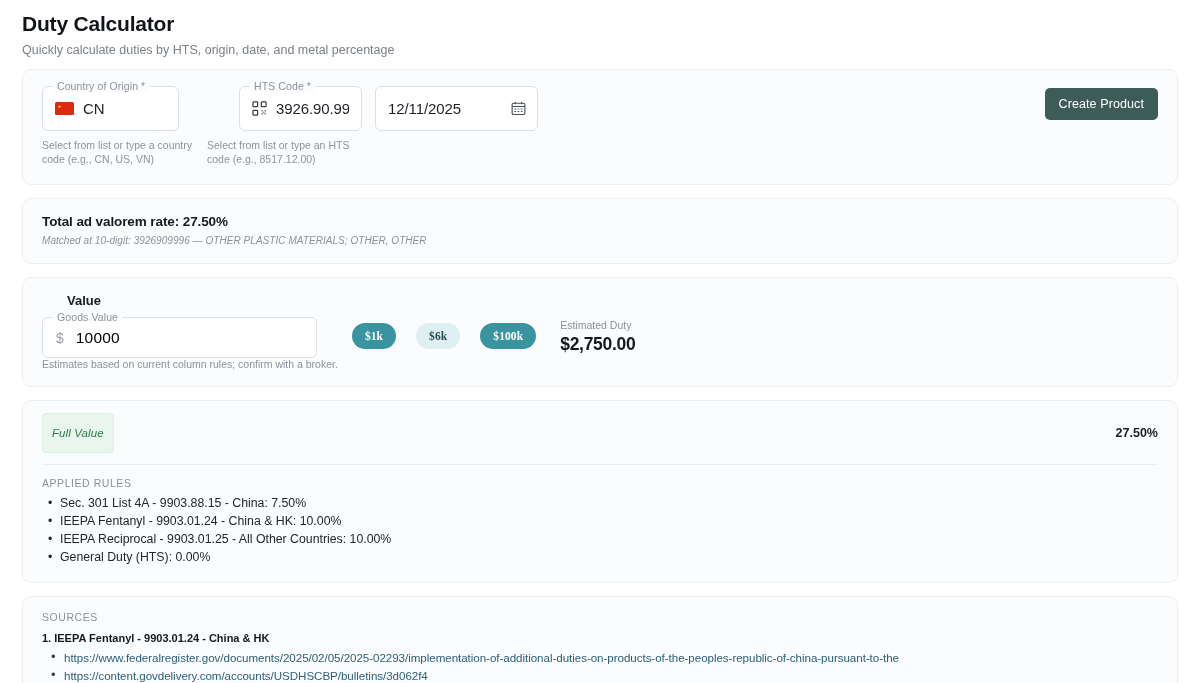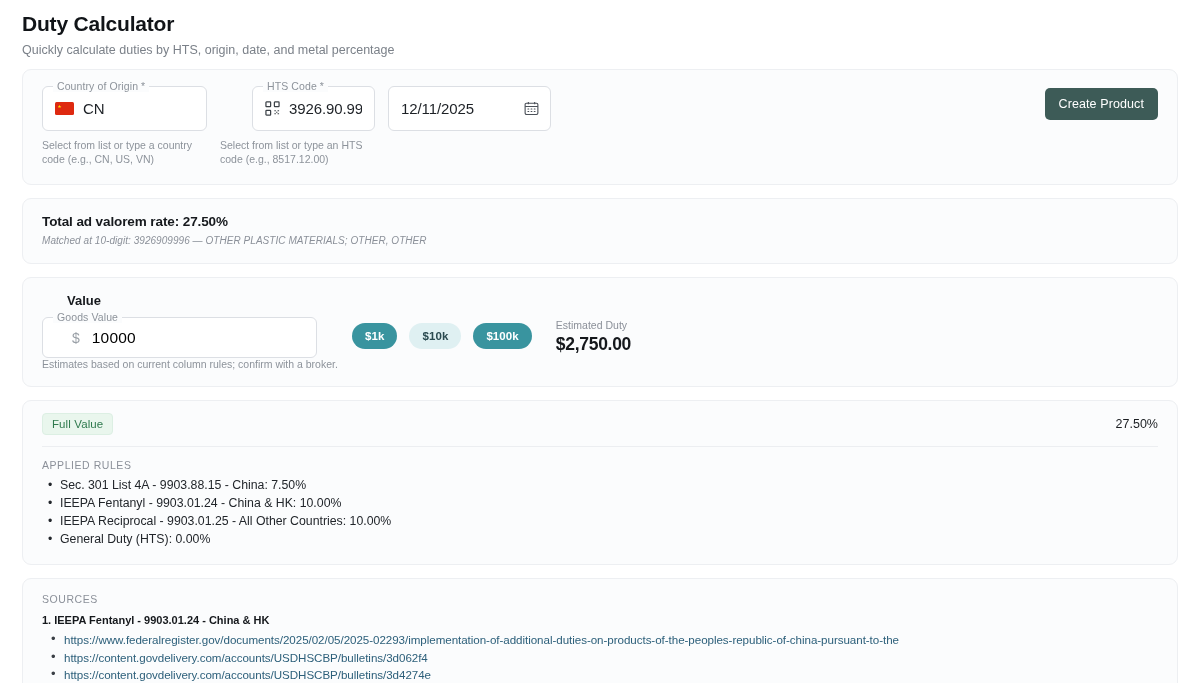--- a/index.html
+++ b/index.html
@@ -66,21 +66,21 @@
     white-space: nowrap;
   }
   .field-group { display: flex; flex-direction: column; }
   .field-help {
     font-size: 10.5px;
     color: #8d939b;
     line-height: 1.35;
     margin-top: 7px;
     max-width: 152px;
   }
-  .f-country { width: 165px; }
+  .f-country { width: 137px; }
   .f-hts { width: 123px; margin-left: 32px; }
   .f-date { width: 163px; justify-content: space-between; padding-right: 10px; }
 
   .field-value {
     font-size: 15px;
     color: #1d2126;
     letter-spacing: -0.1px;
     white-space: nowrap;
     overflow: hidden;
   }
@@ -138,28 +138,28 @@
   .value-row { display: flex; align-items: flex-start; gap: 14px; }
   .goods-field {
     position: relative;
     width: 275px;
     height: 41px;
     background: #ffffff;
     border: 1px solid #dcdfe4;
     border-radius: 6px;
     display: flex;
     align-items: center;
-    padding: 0 29px;
+    padding: 0 13px;
     gap: 12px;
   }
   .dollar { font-size: 14px; color: #9aa0a7; }
   .goods-val { font-size: 15.5px; color: #000000; letter-spacing: 0.2px; }
   .goods-help { font-size: 10.5px; color: #8d939b; }
 
-  .chips { display: flex; gap: 12px; align-items: center; padding-top: 6px; }
+  .chips { display: flex; gap: 20px; align-items: center; padding-top: 6px; font-family: Liberation Serif, serif; }
   .chip {
     border: none;
     border-radius: 14px;
     font-family: inherit;
     font-size: 11.5px;
     font-weight: 700;
     padding: 7px 13px;
     cursor: pointer;
     letter-spacing: 0.1px;
     white-space: nowrap;
@@ -184,24 +184,25 @@
     justify-content: space-between;
     padding-bottom: 11px;
     border-bottom: 1px solid #eceef1;
   }
   .badge {
     background: #e9f6ed;
     color: #2f7a4e;
     border: 1px solid #dcefe3;
     border-radius: 4px;
     font-size: 11.5px;
-    padding: 4px 9px;
+    padding: 13px 9px;
     letter-spacing: 0.1px;
-  }
-  .pct { font-size: 12.5px; font-weight: 400; color: #1b1e22; }
+    font-style: italic;
+  }
+  .pct { font-size: 12.5px; font-weight: 700; color: #1b1e22; }
   .section-label {
     font-size: 10.5px;
     color: #8b9099;
     letter-spacing: 0.55px;
     margin: 12px 0 6px 0;
   }
   ul.rules { list-style: none; }
   ul.rules li {
     font-size: 12.3px;
     color: #22262b;
@@ -312,21 +313,21 @@
         <div class="goods-field">
           <span class="field-legend">Goods Value</span>
           <span class="dollar">$</span>
           <span class="goods-val">10000</span>
         </div>
         <div class="goods-help">Estimates based on current column rules; confirm with a broker.</div>
       </div>
 
       <div class="chips">
         <button class="chip on">$1k</button>
-        <button class="chip off">$10k</button>
+        <button class="chip off">$6k</button>
         <button class="chip on">$100k</button>
       </div>
 
       <div class="duty-block">
         <div class="duty-label">Estimated Duty</div>
         <div class="duty-amount">$2,750.00</div>
       </div>
     </div>
   </div>
 

